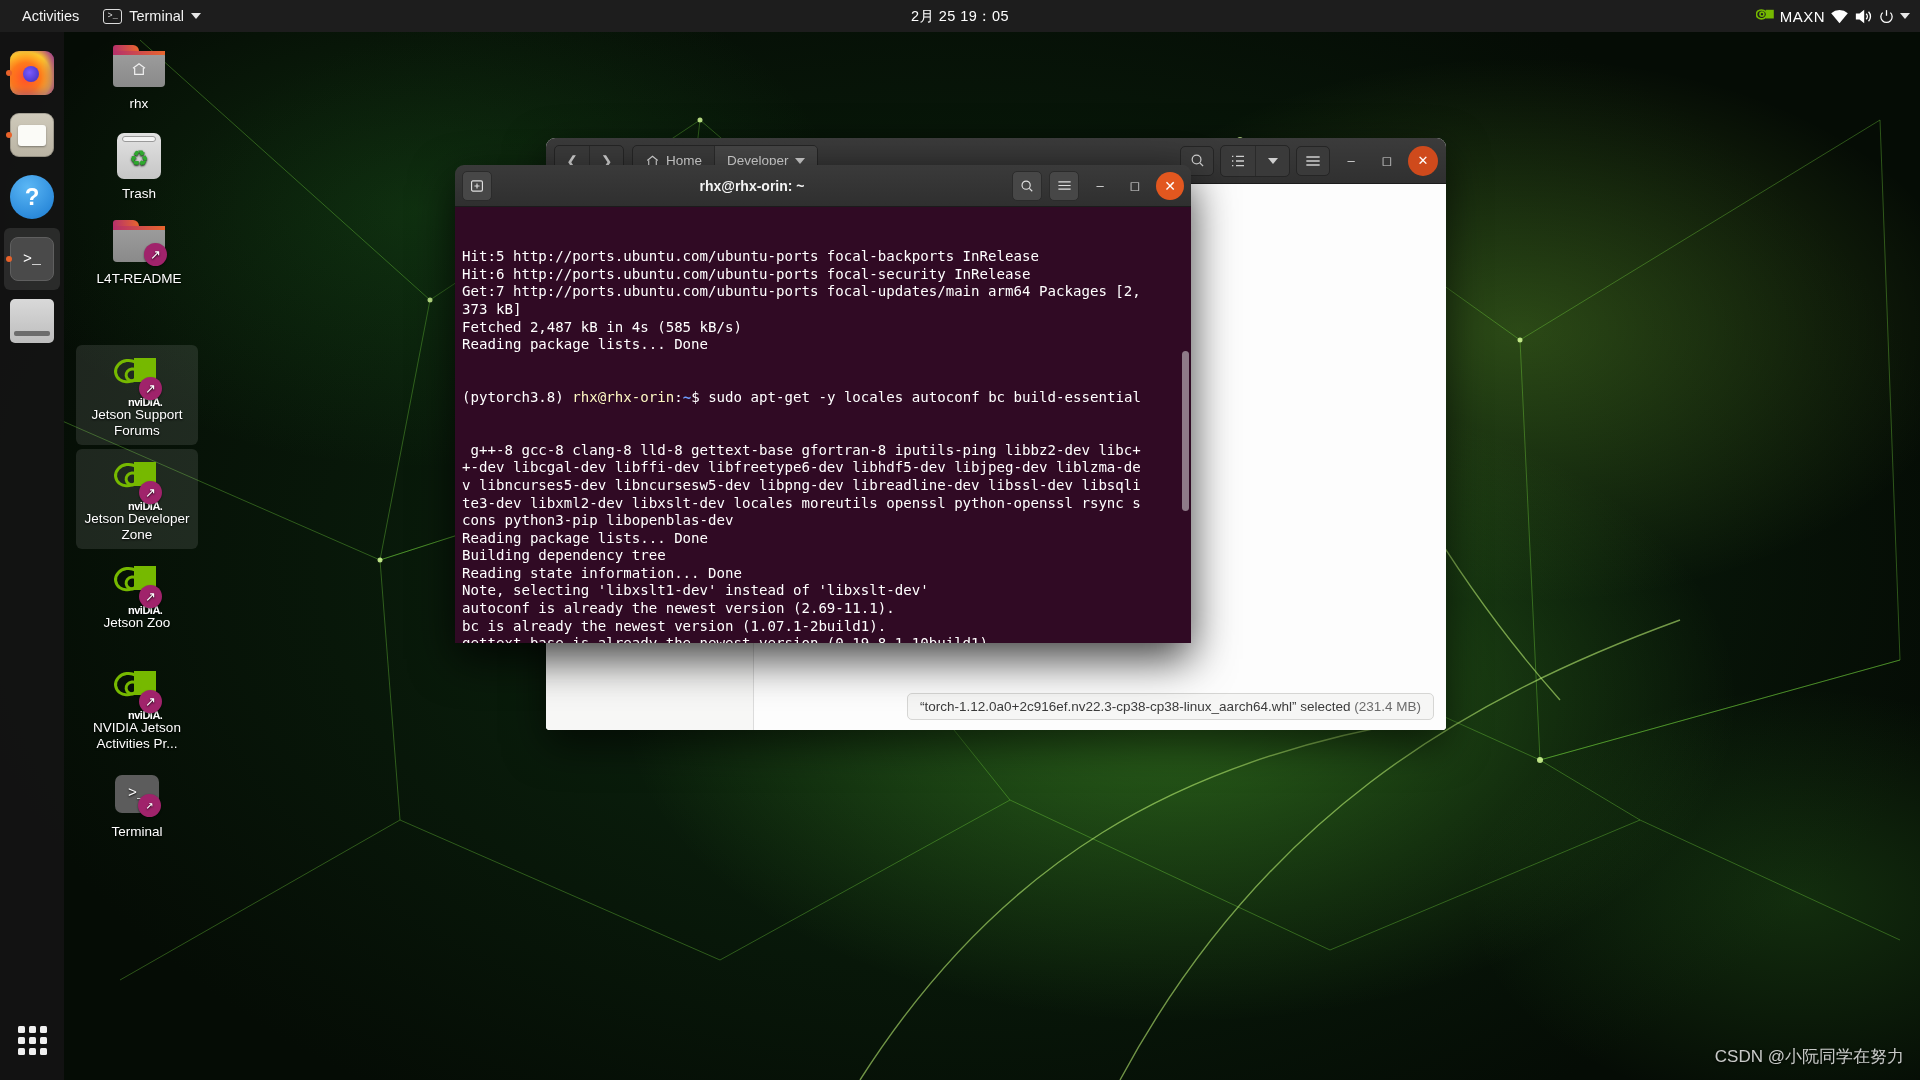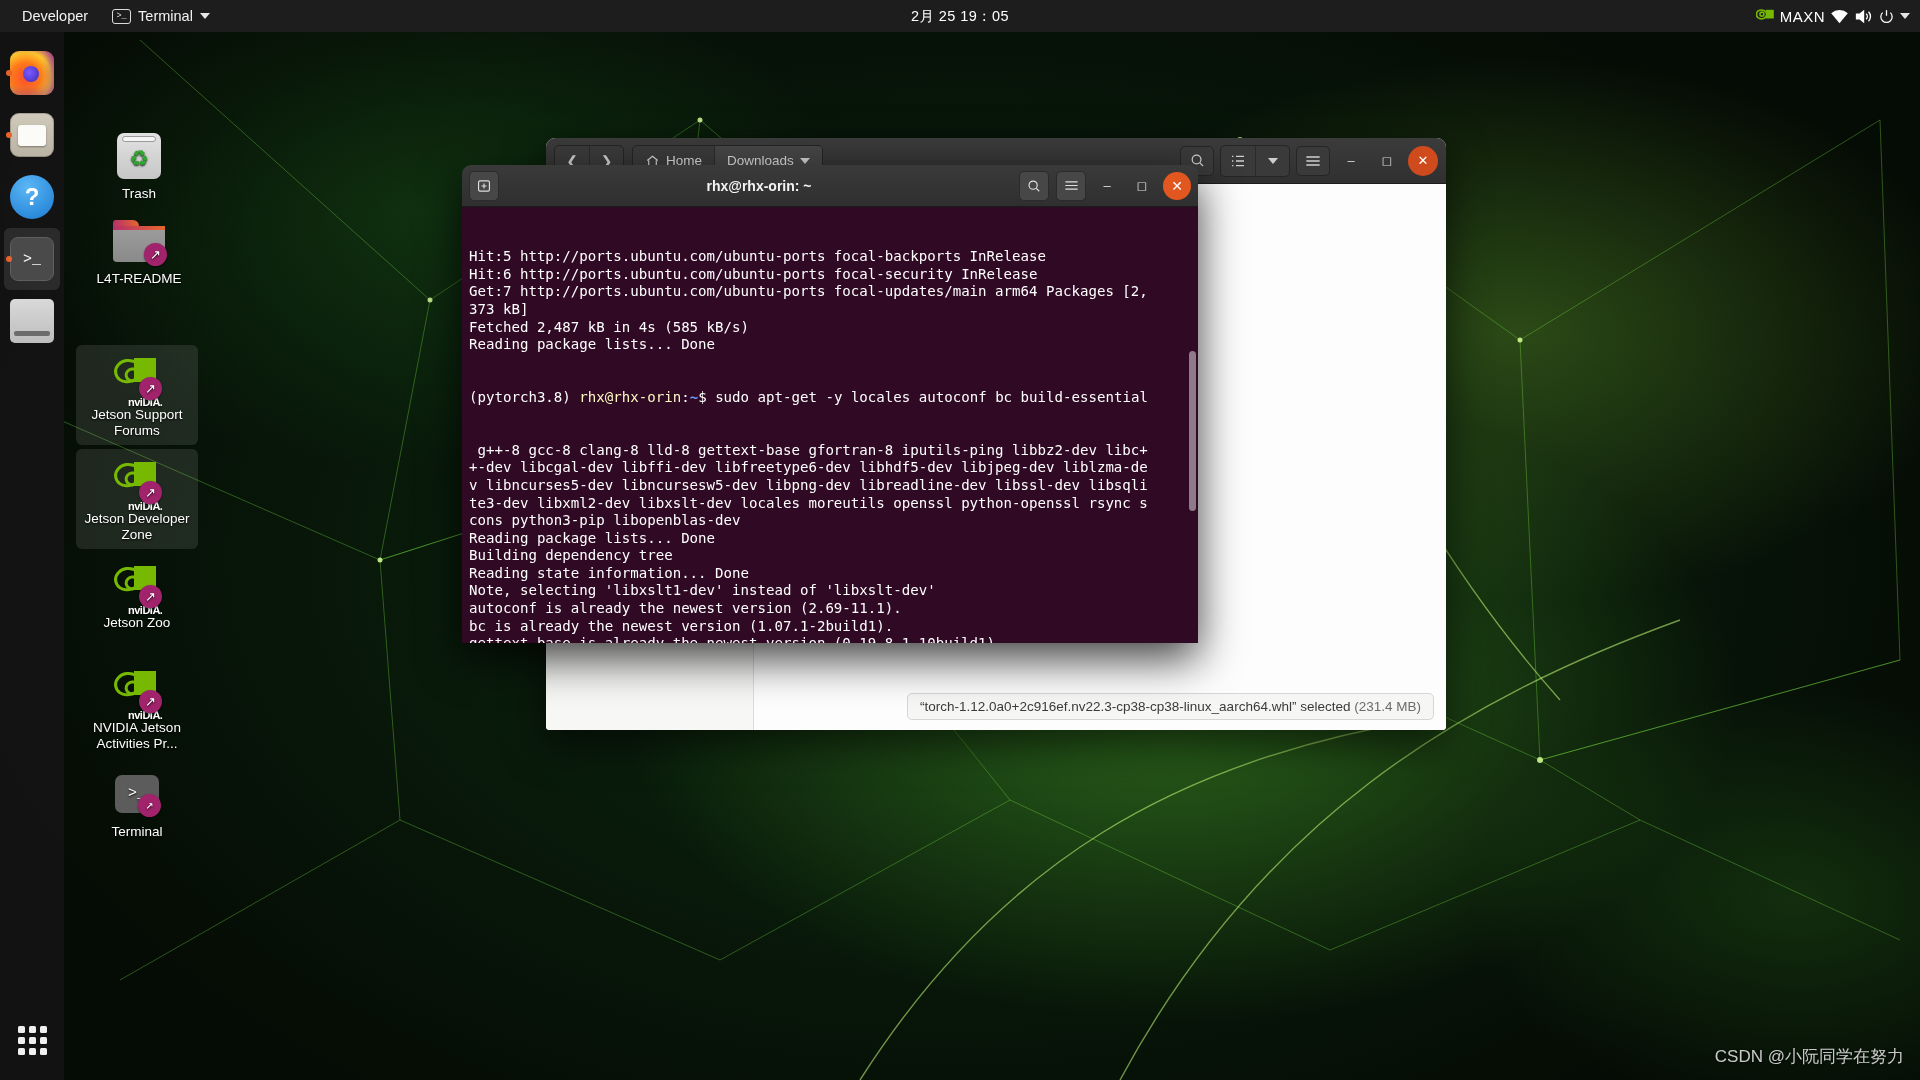--- a/index.html
+++ b/index.html
@@ -118,21 +118,21 @@
   #files-status {
     position:absolute; right:12px; bottom:10px;
     background:#f6f6f5; border:1px solid #d6d6d4; border-radius:5px;
     padding:5px 12px; font-size:13.5px; color:#3b3b3b; white-space:nowrap;
   }
   #files-status .size { color:#6b6b6b; }
 
   
   #term-window {
     position:absolute; left:455px; top:165px; width:736px; height:478px;
-    border-radius:9px 9px 0 0; box-shadow:0 16px 44px rgba(0,0,0,.75); overflow:hidden; z-index:30;margin-left:7px;
+    border-radius:9px 9px 0 0; box-shadow:0 16px 44px rgba(0,0,0,.75); overflow:hidden; z-index:30;
   }
   #term-header {
     height:42px; background:linear-gradient(#3a3a3a,#2f2f2f); border-bottom:1px solid #1b1b1b;
     display:flex; align-items:center; padding:0 7px; gap:7px;
   }
   .tbtn { width:30px;height:30px; background:#474747; border:1px solid #2b2b2b; border-radius:5px;
           display:flex;align-items:center;justify-content:center;color:#e0e0e0;font-size:13px; }
   #term-title { flex:1; text-align:center; color:#f4f4f4; font-size:14px; font-weight:bold; }
   .twbtn { width:28px;height:28px;border-radius:50%;display:flex;align-items:center;justify-content:center;color:#dcdcdc;font-size:13px; }
   .twbtn.close { background:#e2571f; color:#fff; font-size:14px; }
@@ -178,20 +178,34 @@
         <circle cx="700" cy="120" r="2.5"></circle>
       <circle cx="980" cy="360" r="2.5"></circle>
         <circle cx="1240" cy="140" r="3"></circle>
       <circle cx="1520" cy="340" r="2.5"></circle>
         <circle cx="930" cy="700" r="3"></circle>
       <circle cx="1540" cy="760" r="3"></circle>
         <circle cx="380" cy="560" r="2.5"></circle>
     </g>
   </svg>
 
+  <div class="dicon" style="left:78px; top:34px;">
+    <div class="glyph">
+      <div class="folder-ic">
+        <div class="tab"></div>
+          <div class="body"></div>
+          <div class="strip"></div>
+        <svg class="home-mark" viewBox="0 0 24 24" fill="none" stroke="#efefef" stroke-width="1.8">
+            <path d="M3 11 L12 4 L21 11"></path>
+            <path d="M5.5 10.5 V20 H18.5 V10.5"></path>
+          </svg>
+      </div>
+    </div>
+    <span class="lbl">rhx</span>
+  </div>
 
   <div class="dicon" style="left:78px; top:124px;">
     <div class="glyph">
       <div class="trash-ic">
           <div class="lid"></div>
           <div class="recycle">♻</div>
         </div>
     </div>
     <span class="lbl">Trash</span>
   </div>
@@ -273,21 +287,21 @@
     </div>
     <div class="crumbs">
       <div class="crumb">
         <svg width="15" height="14" viewBox="0 0 24 24" fill="none" stroke="#d8d8d8" stroke-width="2">
             <path d="M3 11 L12 4 L21 11"></path>
             <path d="M5.5 10.5 V20 H18.5 V10.5"></path>
           </svg>
         <span>Home</span>
       </div>
       <div class="crumb cur">
-        <span>Downloads</span>
+        <span>Developer</span>
         <span class="caret-down" style="border-top-color:#cfcfcf"></span>
       </div>
     </div>
     <div class="hdr-spacer"></div>
     <div class="hdr-btn">
       <svg width="15" height="15" viewBox="0 0 24 24" fill="none" stroke="#cfcfcf" stroke-width="2">
           <circle cx="10.5" cy="10.5" r="7"></circle>
           <path d="M16 16 L21 21"></path>
         </svg>
     </div>
@@ -363,21 +377,21 @@
     <div class="line"><span class="p-venv">(pytorch3.8) </span><span class="p-user">rhx@rhx-orin</span><span class="p-venv">:</span><span class="p-path">~</span><span class="p-venv">$ </span><span class="p-venv">sudo apt-get -y locales autoconf bc build-essential</span></div>
     <div id="term-lines-after"><div class="line"> g++-8 gcc-8 clang-8 lld-8 gettext-base gfortran-8 iputils-ping libbz2-dev libc+</div><div class="line">+-dev libcgal-dev libffi-dev libfreetype6-dev libhdf5-dev libjpeg-dev liblzma-de</div><div class="line">v libncurses5-dev libncursesw5-dev libpng-dev libreadline-dev libssl-dev libsqli</div><div class="line">te3-dev libxml2-dev libxslt-dev locales moreutils openssl python-openssl rsync s</div><div class="line">cons python3-pip libopenblas-dev</div><div class="line">Reading package lists... Done</div><div class="line">Building dependency tree</div><div class="line">Reading state information... Done</div><div class="line">Note, selecting 'libxslt1-dev' instead of 'libxslt-dev'</div><div class="line">autoconf is already the newest version (2.69-11.1).</div><div class="line">bc is already the newest version (1.07.1-2build1).</div><div class="line">gettext-base is already the newest version (0.19.8.1-10build1).</div></div>
   </div>
   <div id="term-scroll">
       <div class="thumb"></div>
     </div>
 </div>
 
 <div id="topbar">
   <div class="tb-item left-first">
-    <span>Developer</span>
+    <span>Activities</span>
   </div>
   <div class="tb-item">
     <span class="term-mini">&gt;_</span>
     <span>Terminal</span>
     <span class="caret-down"></span>
   </div>
   <div class="tb-center">
     <span>2月 25  19：05</span>
   </div>
   <div class="tb-right">

